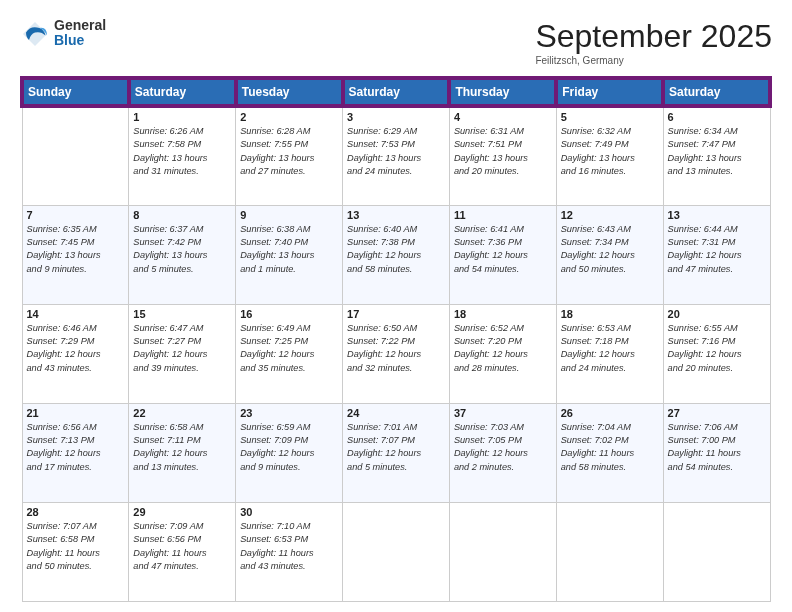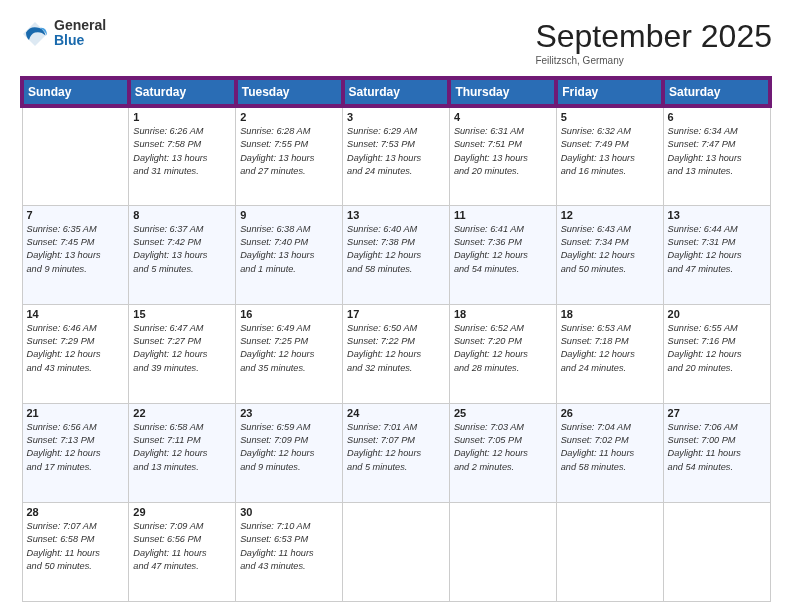--- a/index.html
+++ b/index.html
@@ -232,21 +232,21 @@
           </td>
           <td>
             <span class="day-number">23</span>
             <div class="day-info">Sunrise: 6:59 AM<br>Sunset: 7:09 PM<br>Daylight: 12 hours<br>and 9 minutes.</div>
           </td>
           <td>
             <span class="day-number">24</span>
             <div class="day-info">Sunrise: 7:01 AM<br>Sunset: 7:07 PM<br>Daylight: 12 hours<br>and 5 minutes.</div>
           </td>
           <td>
-            <span class="day-number">25</span>
+            <span class="day-number">37</span>
             <div class="day-info">Sunrise: 7:03 AM<br>Sunset: 7:05 PM<br>Daylight: 12 hours<br>and 2 minutes.</div>
           </td>
           <td>
             <span class="day-number">26</span>
             <div class="day-info">Sunrise: 7:04 AM<br>Sunset: 7:02 PM<br>Daylight: 11 hours<br>and 58 minutes.</div>
           </td>
           <td>
             <span class="day-number">27</span>
             <div class="day-info">Sunrise: 7:06 AM<br>Sunset: 7:00 PM<br>Daylight: 11 hours<br>and 54 minutes.</div>
           </td>

